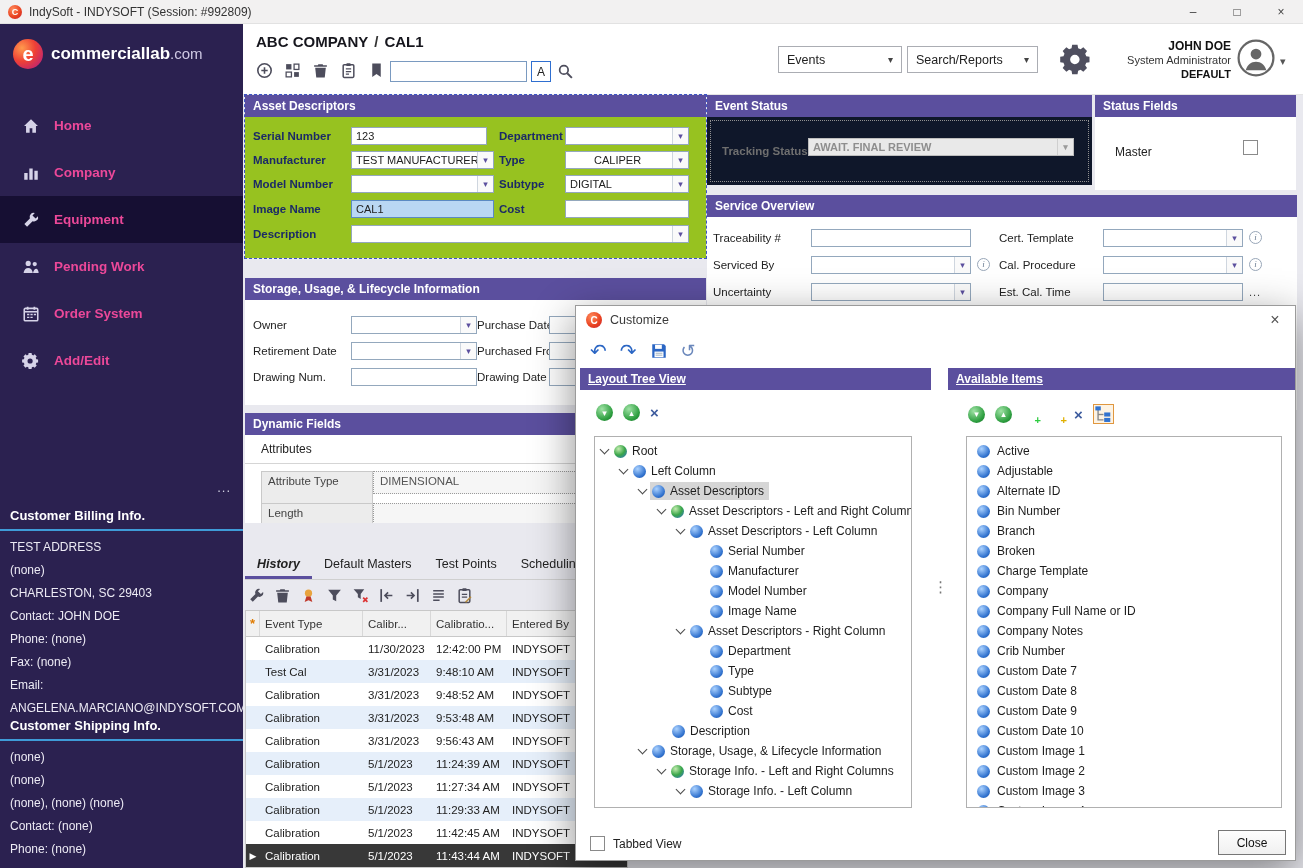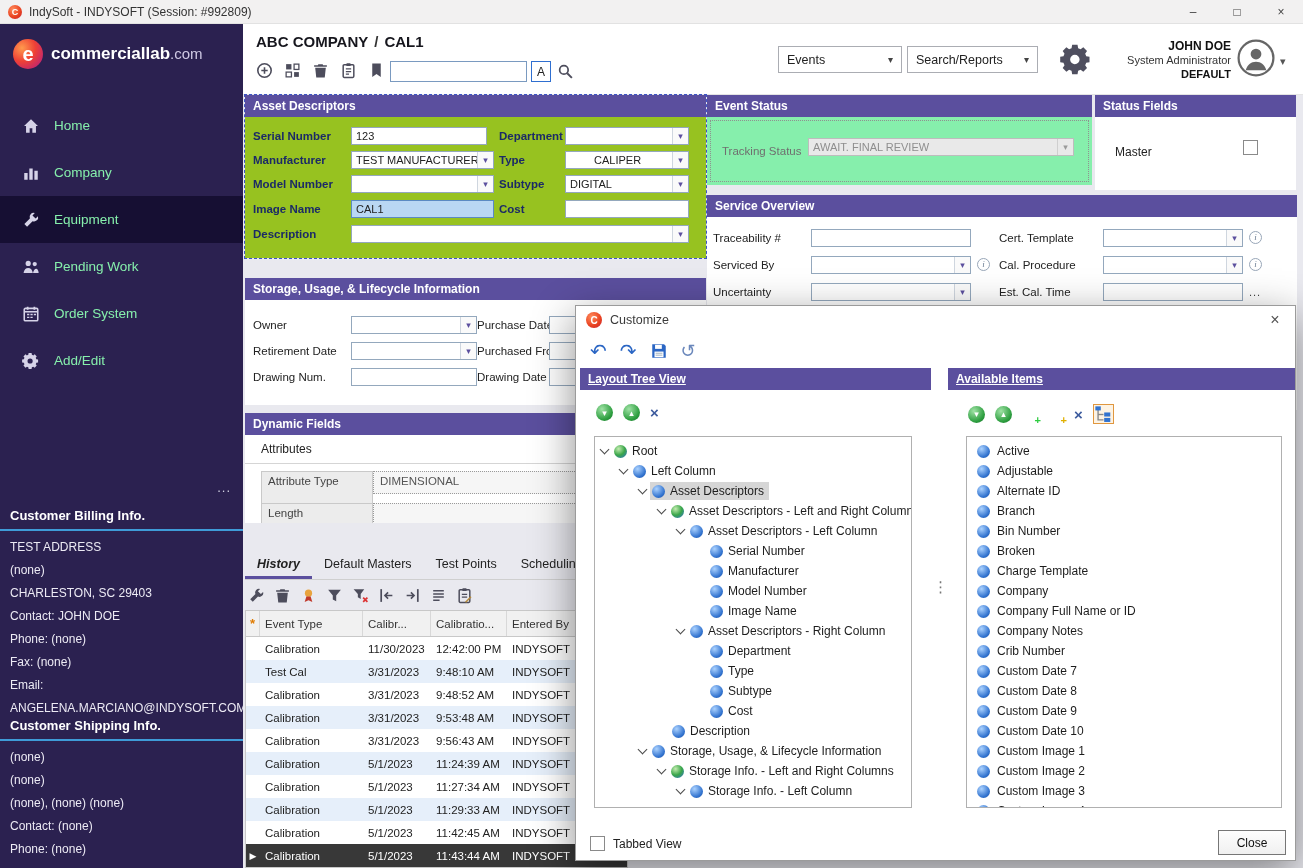--- a/index.html
+++ b/index.html
@@ -17,21 +17,21 @@
   .sidebar { position:absolute; left:0; top:24px; width:243px; bottom:0; background:#2b2150; color:#fff; overflow:hidden; }
   .brand { display:flex; align-items:center; padding:15px 0 13px 13px; }
   .brand-mark { width:30px; height:30px; border-radius:50%; background:radial-gradient(circle at 30% 30%, #ff9a4d, #ef4136 45%, #c2266e 82%, #8e2a8e); color:#fff; font-weight:bold; font-size:20px; display:flex; align-items:center; justify-content:center; margin-right:8px; flex:none; }
   .brand-name { font-size:17px; font-weight:bold; color:#fff; white-space:nowrap; }
   .brand-tld { font-weight:normal; color:#cfc9e4; font-size:15px; }
   .nav { position:absolute; top:78px; left:0; right:0; }
   .nav-item { height:47px; display:flex; align-items:center; padding-left:22px; cursor:pointer; }
   .nav-item.active { background:#160f33; }
   .nav-icn { width:18px; height:18px; margin-right:14px; color:#d6d3e8; display:inline-flex; flex:none; }
   .nav-icn svg { width:100%; height:100%; }
-  .nav-label { font-size:13.5px; font-weight:normal; color:#86efac; }
+  .nav-label { font-size:13.5px; font-weight:bold; color:#ec4899; }
   .more { position:absolute; top:456px; right:12px; font-size:13px; color:#cfcfe0; letter-spacing:1px; cursor:pointer; }
   .info-block { position:absolute; left:0; right:0; }
   .billing { top:484px; } .shipping { top:694px; }
   .info-title { font-size:13px; font-weight:bold; padding:0 0 6px 10px; border-bottom:2px solid #3f9bd8; margin-bottom:5px; color:#fff; }
   .info-line { font-size:12px; color:#eceaf4; line-height:23px; padding-left:10px; white-space:nowrap; }
 
   
   .header { position:absolute; left:243px; top:24px; width:1060px; height:71px; background:#fff; border-bottom:1px solid #e4e4e4; }
   .breadcrumb { position:absolute; left:13px; top:9px; font-size:15px; font-weight:bold; color:#16161d; }
   .crumb-sep { color:#333; margin:0 6px; }
@@ -64,21 +64,21 @@
   .flabel { position:absolute; font-size:11.5px; font-weight:bold; color:#1b2a66; line-height:18px; white-space:nowrap; }
   .slabel { position:absolute; font-size:11.5px; color:#222; line-height:18px; white-space:nowrap; }
   .dislabel { color:#6f6f6f; }
   .ctl { position:absolute; height:18px; background:#fff; border:1px solid #94a8bd; font-size:11px; color:#222; display:flex; align-items:center; padding:0 18px 0 4px; overflow:hidden; white-space:nowrap; }
   .ctl.text { padding-right:4px; }
   .ctl .varrow { position:absolute; right:0; top:0; bottom:0; width:16px; border-left:1px solid #cfd6df; display:flex; align-items:center; justify-content:center; color:#5b4f9e; font-size:9px; background:#fafafa; cursor:pointer; }
   .ctl.sel { background:#b9d7f3; border-color:#5b8ac2; }
   .ctl.disabled { background:#e9e9e9; color:#8e8e8e; border-color:#bdbdbd; }
   .ctl.disabled .varrow { color:#9a9a9a; background:#e9e9e9; border-left-color:#cfcfcf; }
   #event-panel { left:464px; top:0; width:385px; height:90px; }
-  #event-body { position:relative; height:68px; background:#86efac; }
+  #event-body { position:relative; height:68px; background:#0f172a;font-weight:bold; }
   #event-body::after { content:""; position:absolute; inset:3px; border:1px dotted #909090; pointer-events:none; }
   #status-panel { left:852px; top:0; width:201px; height:95px; }
   #status-body { position:relative; height:73px; }
   .checkbox { width:15px; height:15px; background:#fff; border:1px solid #8a8a8a; cursor:pointer; flex:none; }
   #service-panel { left:464px; top:100px; width:590px; height:215px; }
   #service-body { position:relative; height:193px; }
   .info { position:absolute; width:13px; height:13px; border-radius:50%; border:1px solid #98a6b8; color:#6e7f94; font-size:9px; line-height:11px; text-align:center; font-family:"Liberation Serif", serif; font-style:italic; cursor:pointer; }
   .trail { position:absolute; font-size:11px; color:#444; letter-spacing:1px; }
   #storage-panel { left:2px; top:183px; width:461px; height:127px; }
   #storage-body { position:relative; height:105px; }
@@ -795,25 +795,25 @@
         <div class="list-row">
           <span class="sphere"></span>
           <span>Adjustable</span>
         </div>
         <div class="list-row">
           <span class="sphere"></span>
           <span>Alternate ID</span>
         </div>
         <div class="list-row">
           <span class="sphere"></span>
+          <span>Bin Number</span>
+        </div>
+        <div class="list-row">
+          <span class="sphere"></span>
           <span>Branch</span>
-        </div>
-        <div class="list-row">
-          <span class="sphere"></span>
-          <span>Bin Number</span>
         </div>
         <div class="list-row">
           <span class="sphere"></span>
           <span>Broken</span>
         </div>
         <div class="list-row">
           <span class="sphere"></span>
           <span>Charge Template</span>
         </div>
         <div class="list-row">

